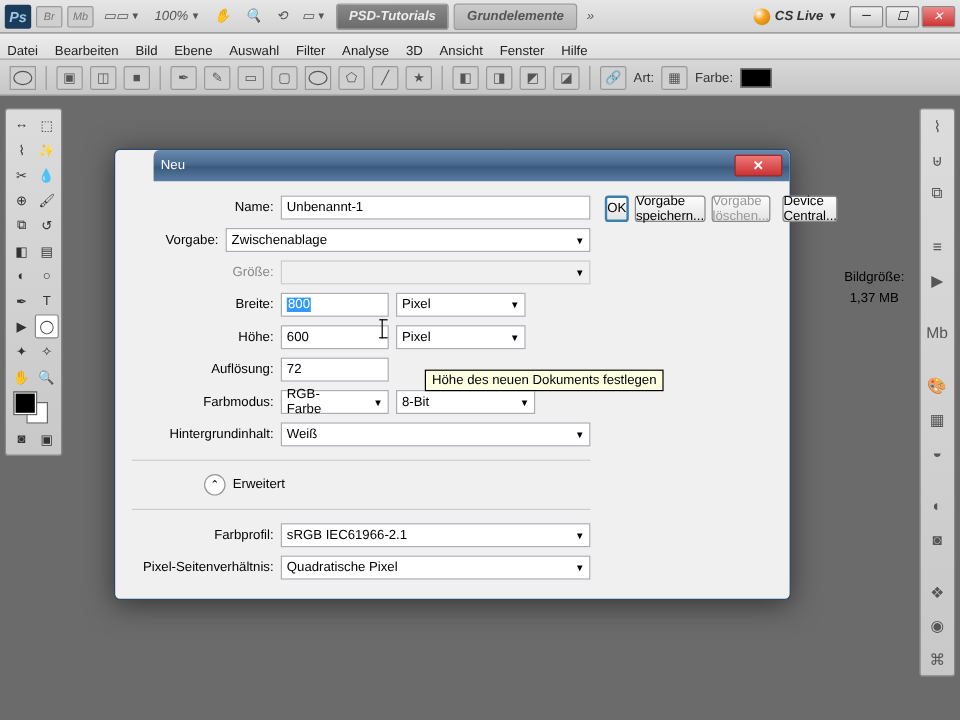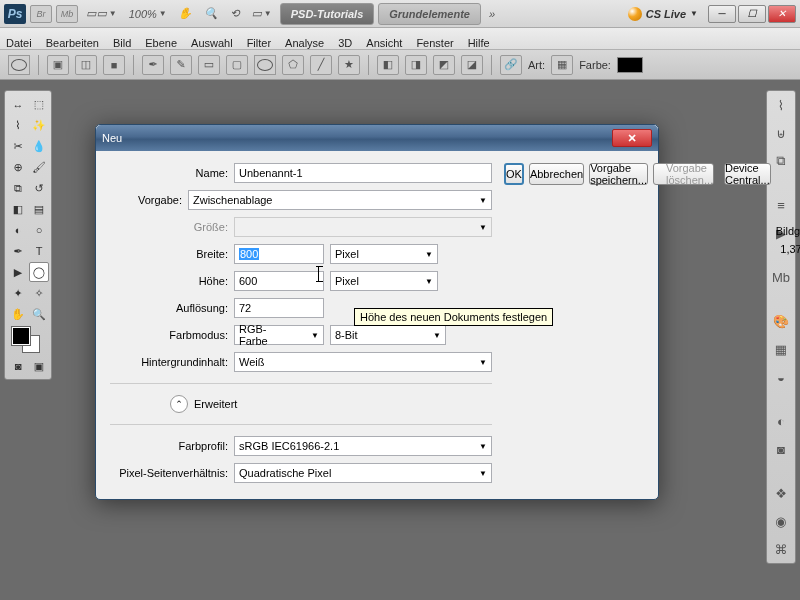--- a/index.html
+++ b/index.html
@@ -41,41 +41,41 @@
 .fgbg { grid-column: span 2; height: 30px; position: relative; }
 .fgbg .fg { position: absolute; left: 4px; top: 2px; width: 18px; height: 18px; background: #000; border: 1px solid #fff; outline: 1px solid #666; }
 .fgbg .bg { position: absolute; left: 14px; top: 10px; width: 18px; height: 18px; background: #fff; border: 1px solid #666; }
 
 .panels-right { position: absolute; right: 4px; top: 10px; width: 30px; background: linear-gradient(#dcdcdc, #c8c8c8); border: 1px solid #888; border-radius: 3px; padding: 4px 2px; display: flex; flex-direction: column; gap: 8px; align-items: center; }
 .panel-icon { width: 22px; height: 20px; display: flex; align-items: center; justify-content: center; color: #555; font-size: 13px; }
 .panel-gap { height: 8px; }
 
 
 .dialog { position: absolute; left: 95px; top: 124px; width: 564px; background: #f0f0f0; border: 1px solid #2a4a6a; border-radius: 5px; box-shadow: 0 4px 24px rgba(0,0,0,0.5); }
-.dlg-title { height: 26px; background: linear-gradient(#6a8bb0, #4a6a90 45%, #3b5a7e 55%, #5a7ca2); border-radius: 5px 5px 0 0; display: flex; align-items: center; padding: 0 6px; color: #fff; font-size: 12px; }
+.dlg-title { height: 26px; background: linear-gradient(#6a8bb0, #4a6a90 45%, #3b5a7e 55%, #5a7ca2); border-radius: 5px 5px 0 0; display: flex; align-items: center; padding: 0 6px; color: #fff; font-size: 12px; margin-left: 32px; }
 .dlg-title .spacer { flex: 1; }
 .dlg-close { width: 40px; height: 18px; background: linear-gradient(#e77, #c33); border: 1px solid #a22; border-radius: 2px; color: #fff; display: flex; align-items: center; justify-content: center; font-size: 11px; font-weight: bold; }
 .dlg-body { display: flex; padding: 12px 14px 16px 14px; gap: 12px; }
 .dlg-left { flex: 1; display: flex; flex-direction: column; gap: 7px; }
 .dlg-right { width: 140px; display: flex; flex-direction: row; gap: 5px; }
 
 .row { display: flex; align-items: center; gap: 6px; }
 .row-label { width: 118px; text-align: right; color: #000; }
 .row-label.disabled { color: #888; }
 .textbox { height: 20px; border: 1px solid #abadb3; background: #fff; padding: 0 4px; display: flex; align-items: center; }
 .textbox.selected { background: #fff; }
 .textbox .sel { background: #3399ff; color: #fff; padding: 0 1px; }
 .combo { height: 20px; border: 1px solid #abadb3; background: #fff; display: flex; align-items: center; padding: 0 4px; justify-content: space-between; gap: 16px; }
 .combo.disabled { background: #f0f0f0; color: #888; border-color: #ccc; }
 .combo .arr { font-size: 8px; color: #000; }
 .hr { border: none; border-top: 1px solid #ccc; margin: 4px 0; }
 
 .btn { height: 22px; border: 1px solid #888; border-radius: 3px; background: linear-gradient(#fdfdfd, #e3e3e3); display: flex; align-items: center; justify-content: center; cursor: pointer; }
 .btn.primary { border: 2px solid #3c7fb1; font-weight: normal; }
-.btn.disabled { color: #999; padding-left: 12px; }
+.btn.disabled { color: #999; }
 .sizeinfo { text-align: center; margin-top: 60px; color: #000; line-height: 1.6; }
 
 .expand { display: flex; align-items: center; gap: 6px; margin-left: 60px; }
 .expand-btn { width: 18px; height: 18px; border: 1px solid #999; border-radius: 9px; background: #fff; display: flex; align-items: center; justify-content: center; font-size: 9px; }
 
 .tooltip { position: absolute; left: 354px; top: 308px; background: #ffffe1; border: 1px solid #000; padding: 2px 5px; color: #000; font-size: 11px; z-index: 10; }
 .cursor-beam { position: absolute; left: 318px; top: 266px; width: 1px; height: 16px; border-left: 1px solid #000; z-index: 11; }
 .cursor-beam::before, .cursor-beam::after { content: ''; position: absolute; left: -3px; width: 7px; height: 1px; background: #000; }
 .cursor-beam::before { top: 0; }
 .cursor-beam::after { bottom: 0; }
@@ -296,21 +296,20 @@
       <div class="row">
         <div class="row-label">Pixel-Seitenverhältnis:</div>
         <div class="combo" style="flex:1">
             <span>Quadratische Pixel</span>
             <span class="arr">▼</span>
           </div>
       </div>
     </div>
     <div class="dlg-right">
       <div class="btn primary">OK</div>
-      <div class="btn">Abbrechen</div>
       <div class="btn">Vorgabe speichern...</div>
       <div class="btn disabled">Vorgabe löschen...</div>
       <div style="height:24px"></div>
       <div class="btn">Device Central...</div>
       <div class="sizeinfo">
         <div>Bildgröße:</div>
         <div>1,37 MB</div>
       </div>
     </div>
   </div>

